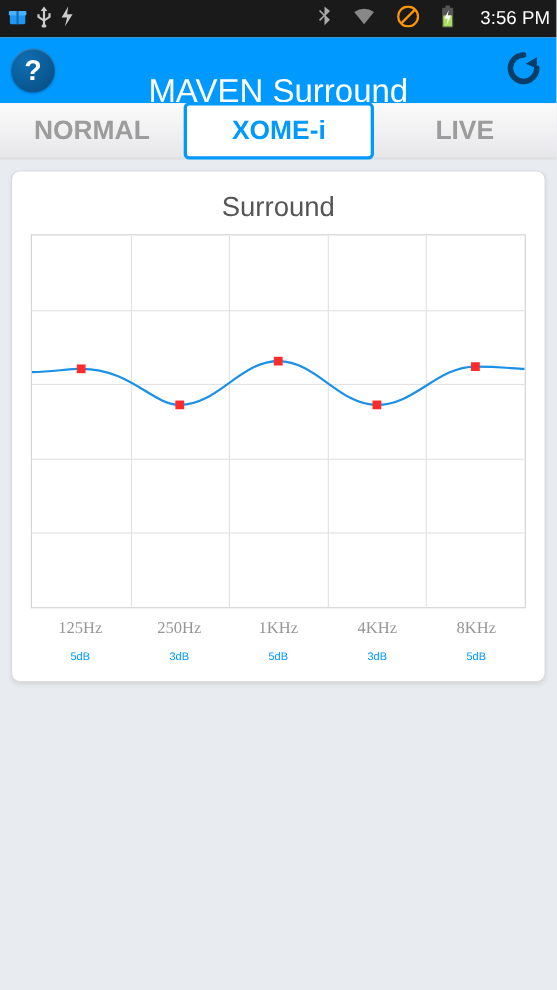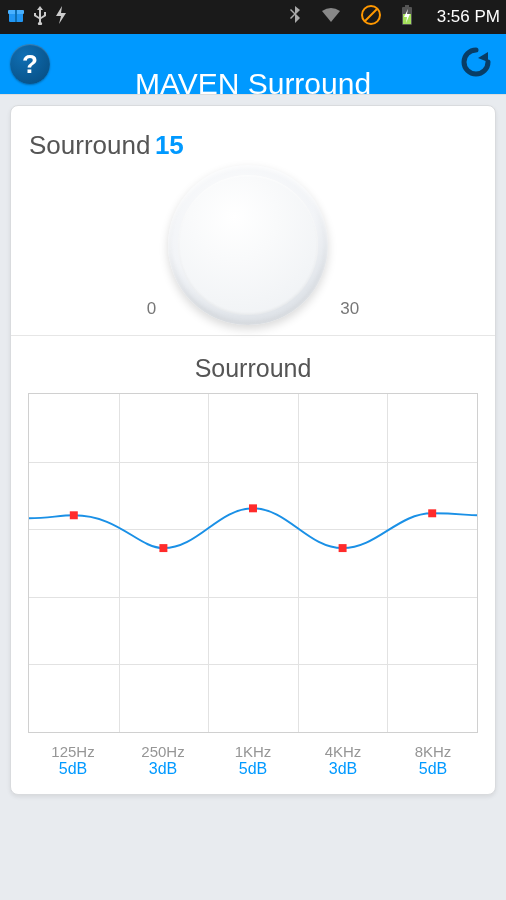--- a/index.html
+++ b/index.html
@@ -39,22 +39,22 @@
 .dial-min, .dial-max { font-size: 17px; color: #777; margin-bottom: 6px; }
 
 
 .eq-title { text-align: center; font-size: 25px; color: #555; padding: 18px 0 10px; }
 .eq-chart { width: 450px; height: 340px; margin: 0 auto; position: relative; border: 1px solid #d0d0d0; }
 .eq-grid-v { position: absolute; top: 0; bottom: 0; width: 1px; background: #e2e2e2; }
 .eq-grid-h { position: absolute; left: 0; right: 0; height: 1px; background: #e2e2e2; }
 
 .eq-labels-row { display: flex; width: 450px; margin: 10px auto 0; }
 .eq-label-col { flex: 1; text-align: center; }
-.eq-freq { font-size: 15px; color: #969696; }
-.eq-db { font-size: 16px; color: #0099ff; margin-top: 0; }
+.eq-freq { font-size: 15px; color: #969696; font-family: Liberation Serif, serif; }
+.eq-db { font-size: 10px; color: #0099ff; margin-top: 12px; }
 
 
 .eq-svg { position: absolute; inset: 0; width: 100%; height: 100%; }
 .eq-curve { stroke: #1a90e6; stroke-width: 2; fill: none; }
 .eq-pt { fill: #ff2b2b; }
 </style>
 </head>
 <body>
 
 <div class="status-bar">
@@ -115,39 +115,39 @@
     <span>
       <svg width="36" height="36" viewBox="0 0 36 36">
           <path d="M18 6 A12 12 0 1 0 30 18" fill="none" stroke="#083d66" stroke-width="5" stroke-linecap="round"></path>
           <path d="M30 8 L30 18 L20 14 Z" fill="#083d66"></path>
         </svg>
     </span>
   </div>
 </div>
 
 <div class="tabs-wrap">
+  <div class="tab-row">
+    <div class="tab">
+        <span>NORMAL</span>
+      </div>
+    <div class="tab active">
+        <span>XOME-i</span>
+      </div>
+    <div class="tab">
+        <span>LIVE</span>
+      </div>
+  </div>
 </div>
 
 <div class="content">
   <div class="card">
 
-    <div class="surround">
-      <div>
-        <span class="surround-label">Sourround</span>
-        <span class="surround-val">15</span>
-      </div>
-      <div class="dial-wrap">
-        <span class="dial-min">0</span>
-        <div class="dial"></div>
-        <span class="dial-max">30</span>
-      </div>
-    </div>
 
     <div>
-      <div class="eq-title">Sourround</div>
+      <div class="eq-title">Surround</div>
 
       <div class="eq-chart">
 
         <div class="eq-grid-v" style="left:20%"></div>
         <div class="eq-grid-v" style="left:40%"></div>
         <div class="eq-grid-v" style="left:60%"></div>
         <div class="eq-grid-v" style="left:80%"></div>
 
         <div class="eq-grid-h" style="top:20%"></div>
         <div class="eq-grid-h" style="top:40%"></div>

